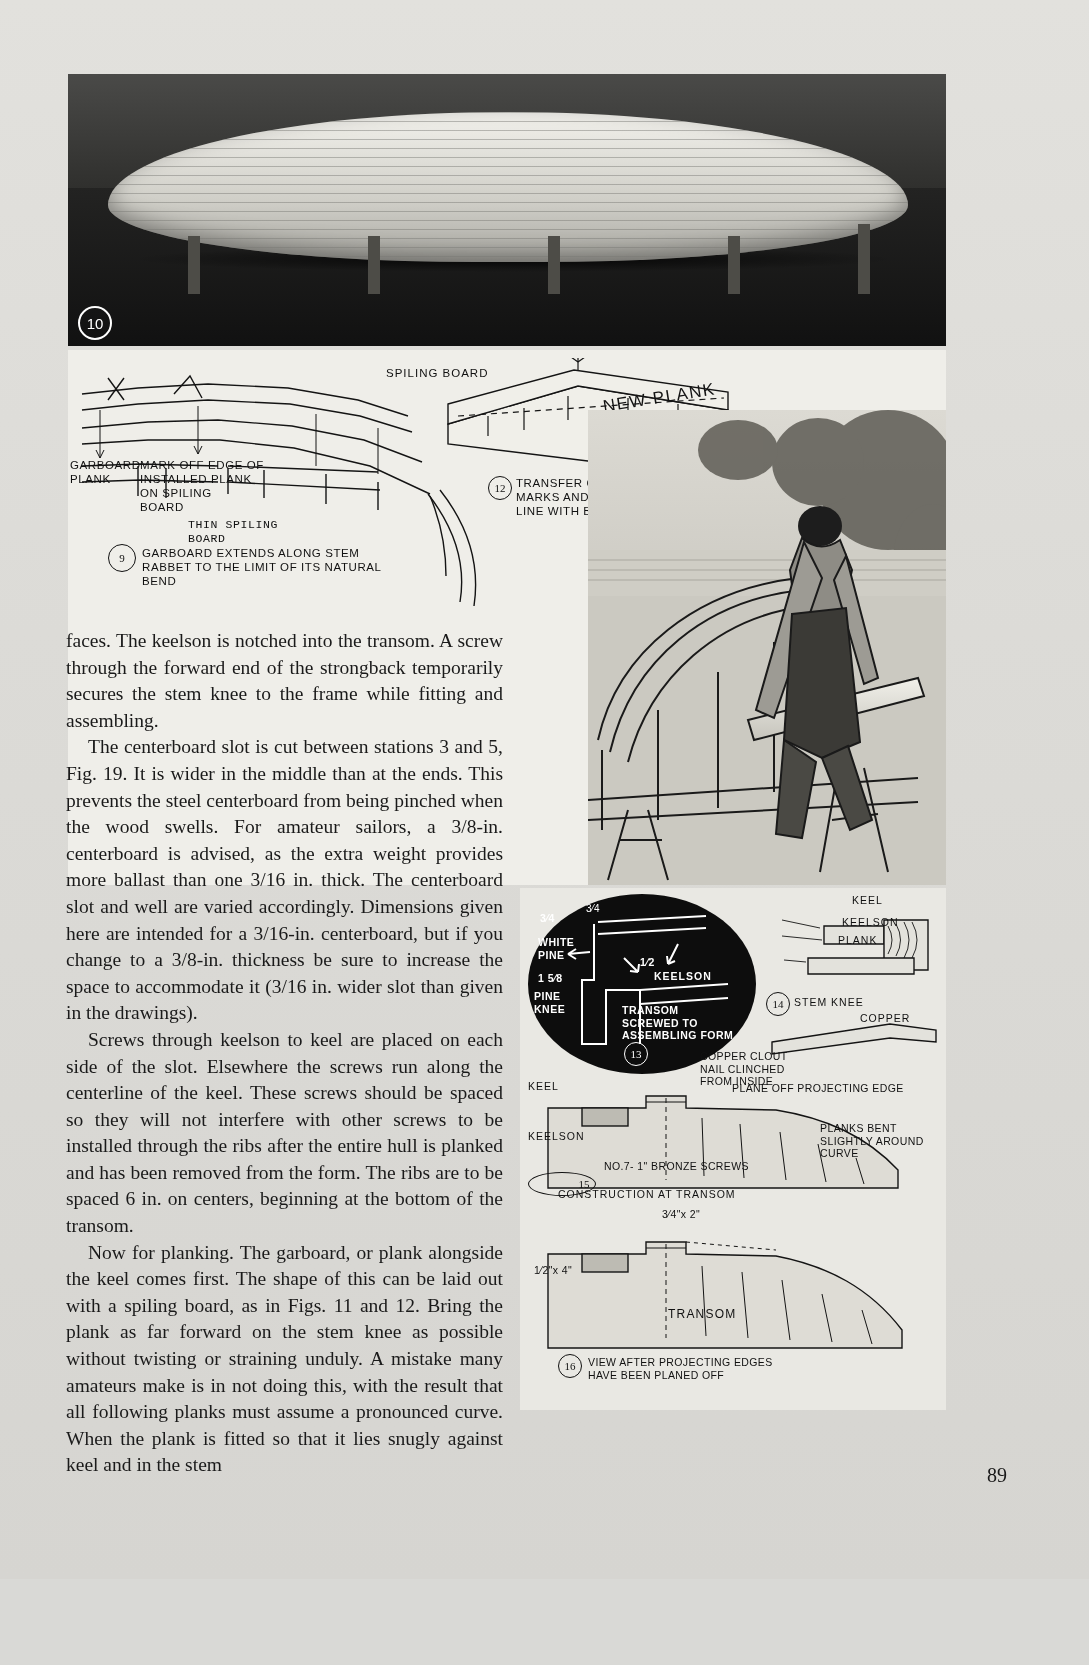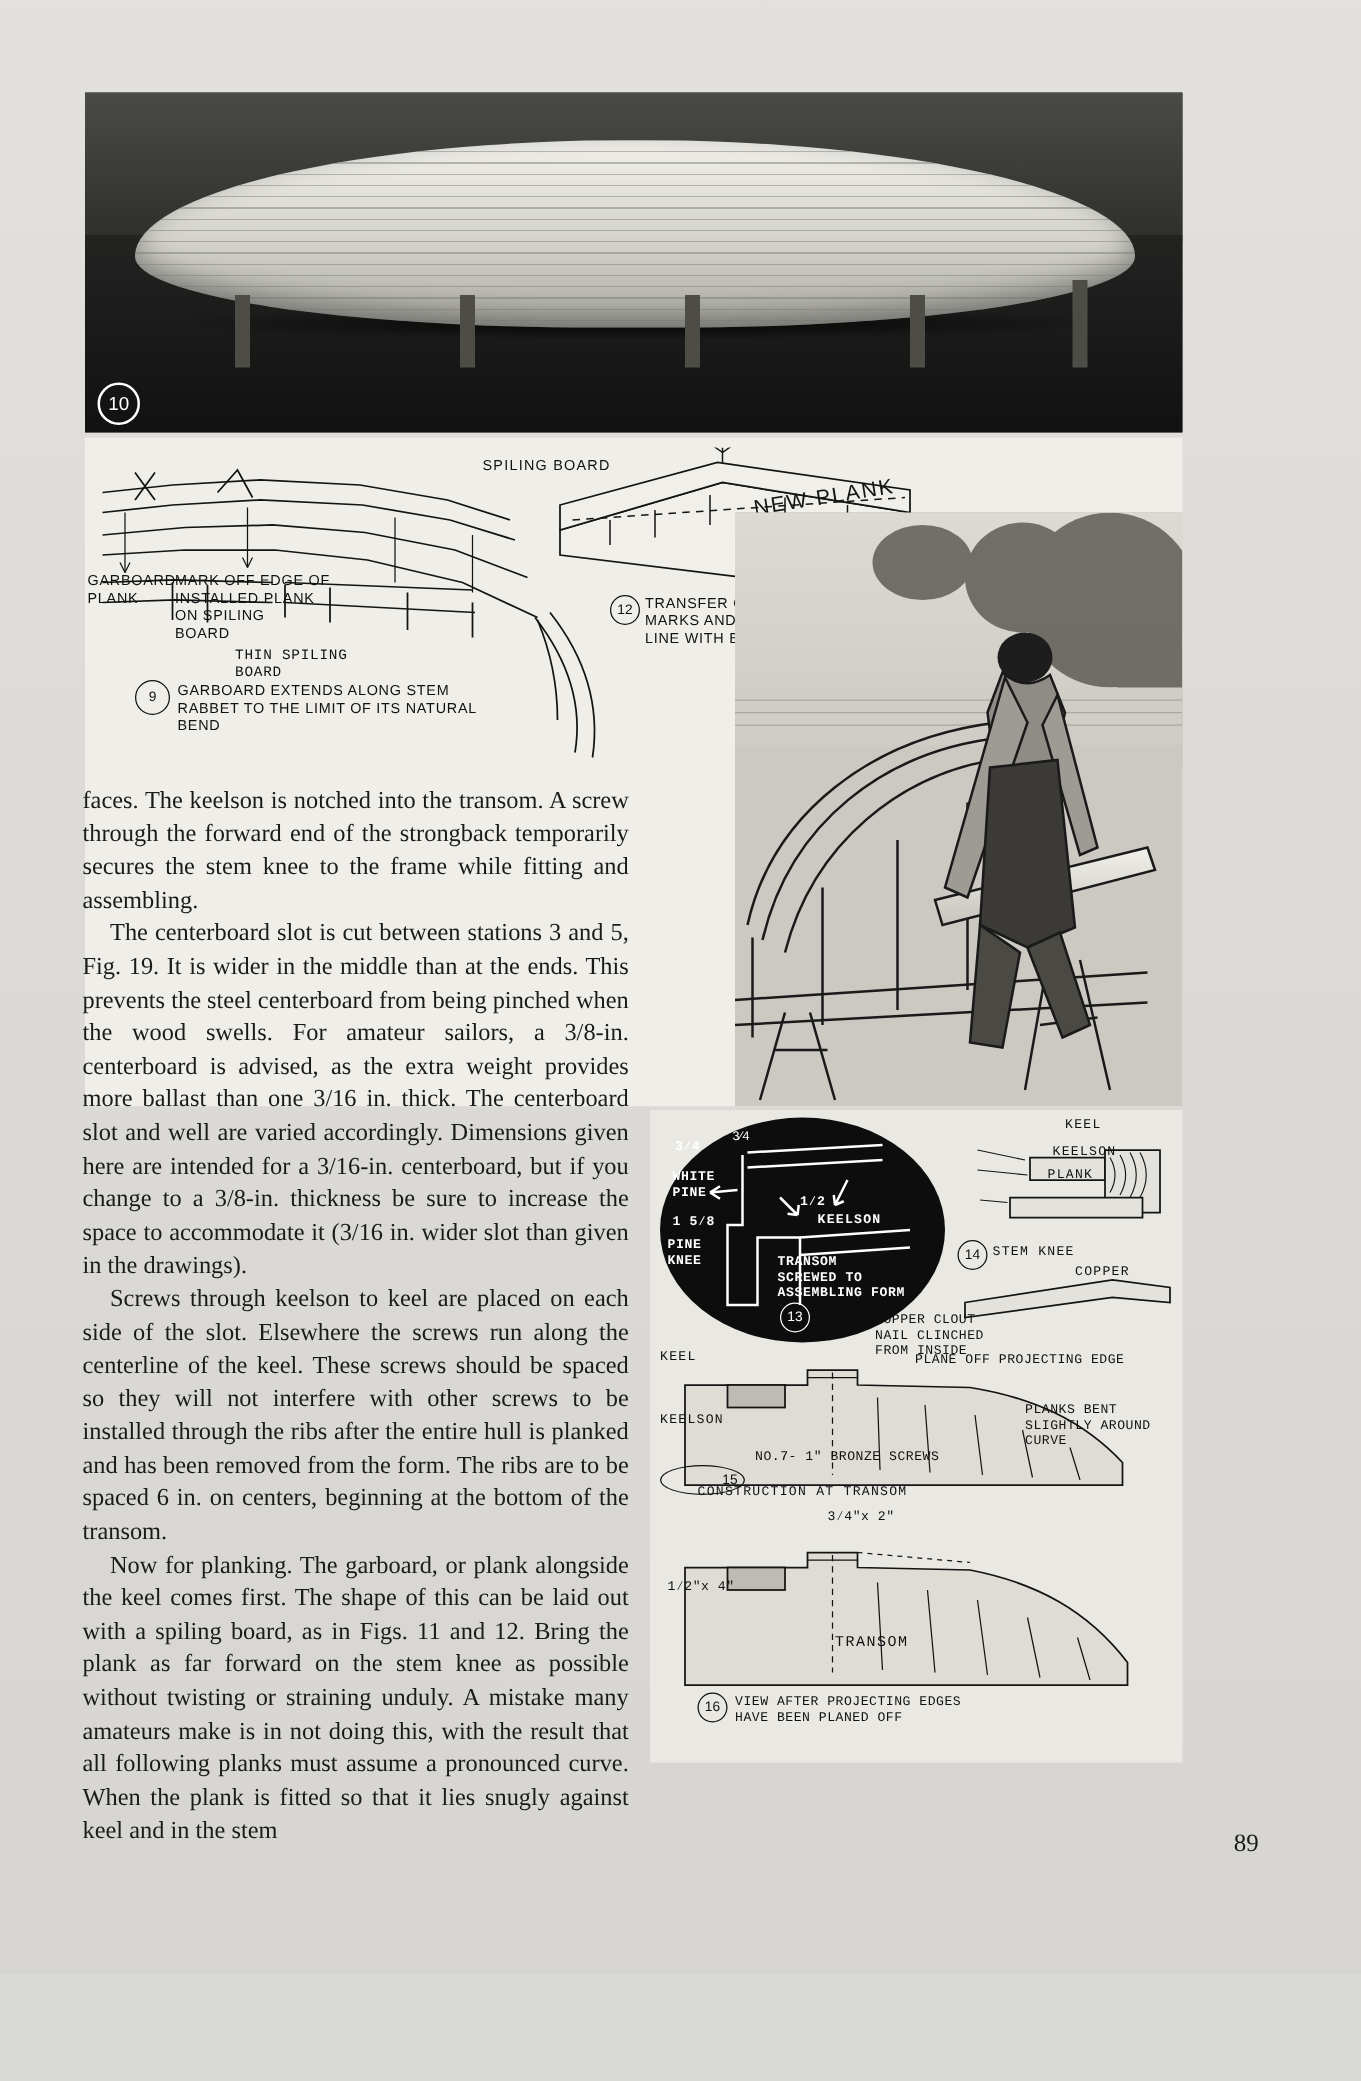--- a/index.html
+++ b/index.html
@@ -108,30 +108,30 @@
     position:absolute;left:520px;top:888px;width:426px;height:522px;
     background:#e9e8e3;
     overflow:hidden;
   }
   .tech-dark{
     position:absolute;left:8px;top:6px;width:228px;height:180px;
     background:#0d0d0d;border-radius:50%;
   }
   .tech-label{
     position:absolute;
-    font-family:Liberation Mono, monospace;
+    font-family:Liberation Sans, sans-serif;
     font-size:10.5px;letter-spacing:.5px;color:#111;line-height:12.5px;
     white-space:pre-line;
   }
   .tech-label.on-dark{color:#fff;}
   .fig-sm{
     position:absolute;width:22px;height:22px;border-radius:50%;
     border:1.6px solid #111;color:#111;font-size:11px;
     display:flex;align-items:center;justify-content:center;
-    font-family:Liberation Sans, sans-serif;
+    font-family:Liberation Serif, serif;
   }
   .fig-sm.light{border-color:#fff;color:#fff;}
   .pagenum{
     position:absolute;right:82px;bottom:92px;
     font-size:20px;color:#1a1a1a;font-family:"Liberation Serif",serif;margin-top:16px;
   }
   svg{display:block;}
 </style>
 </head>
 <body>

